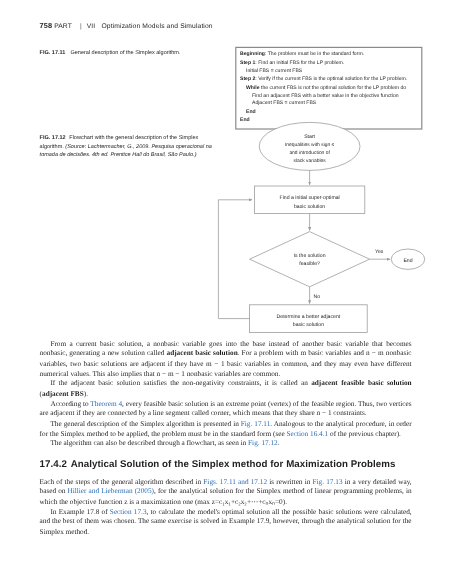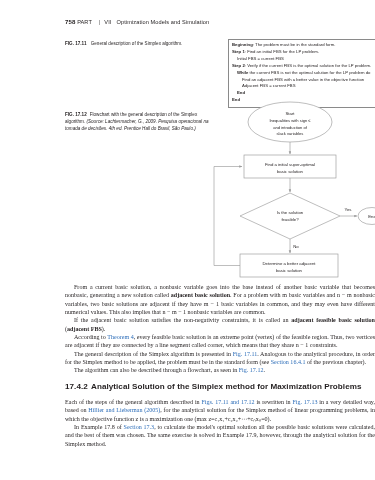--- a/index.html
+++ b/index.html
@@ -1,21 +1,21 @@
 <!DOCTYPE html>
 <html><head>
 <meta charset="utf-8">
 <style>
   html,body{margin:0;padding:0;}
   body{
     width:375px;height:480px;background:#ffffff;
     font-family:"Liberation Serif", serif;
     color:#231f20;overflow:hidden;position:relative;
   }
-  .page{position:relative;width:300px;height:480px;margin-left:32px;}
+  .page{position:relative;width:300px;height:480px;}
 
   
   .runhead{
     position:absolute;left:33px;top:18px;
     font-family:"Liberation Sans", sans-serif;
     font-size:5.6px;letter-spacing:.1px;color:#231f20;
     white-space:nowrap;
   }
   .runhead .folio{font-weight:bold;font-size:6.1px;}
   .runhead .sep{margin:0 2.5px;color:#555;}

